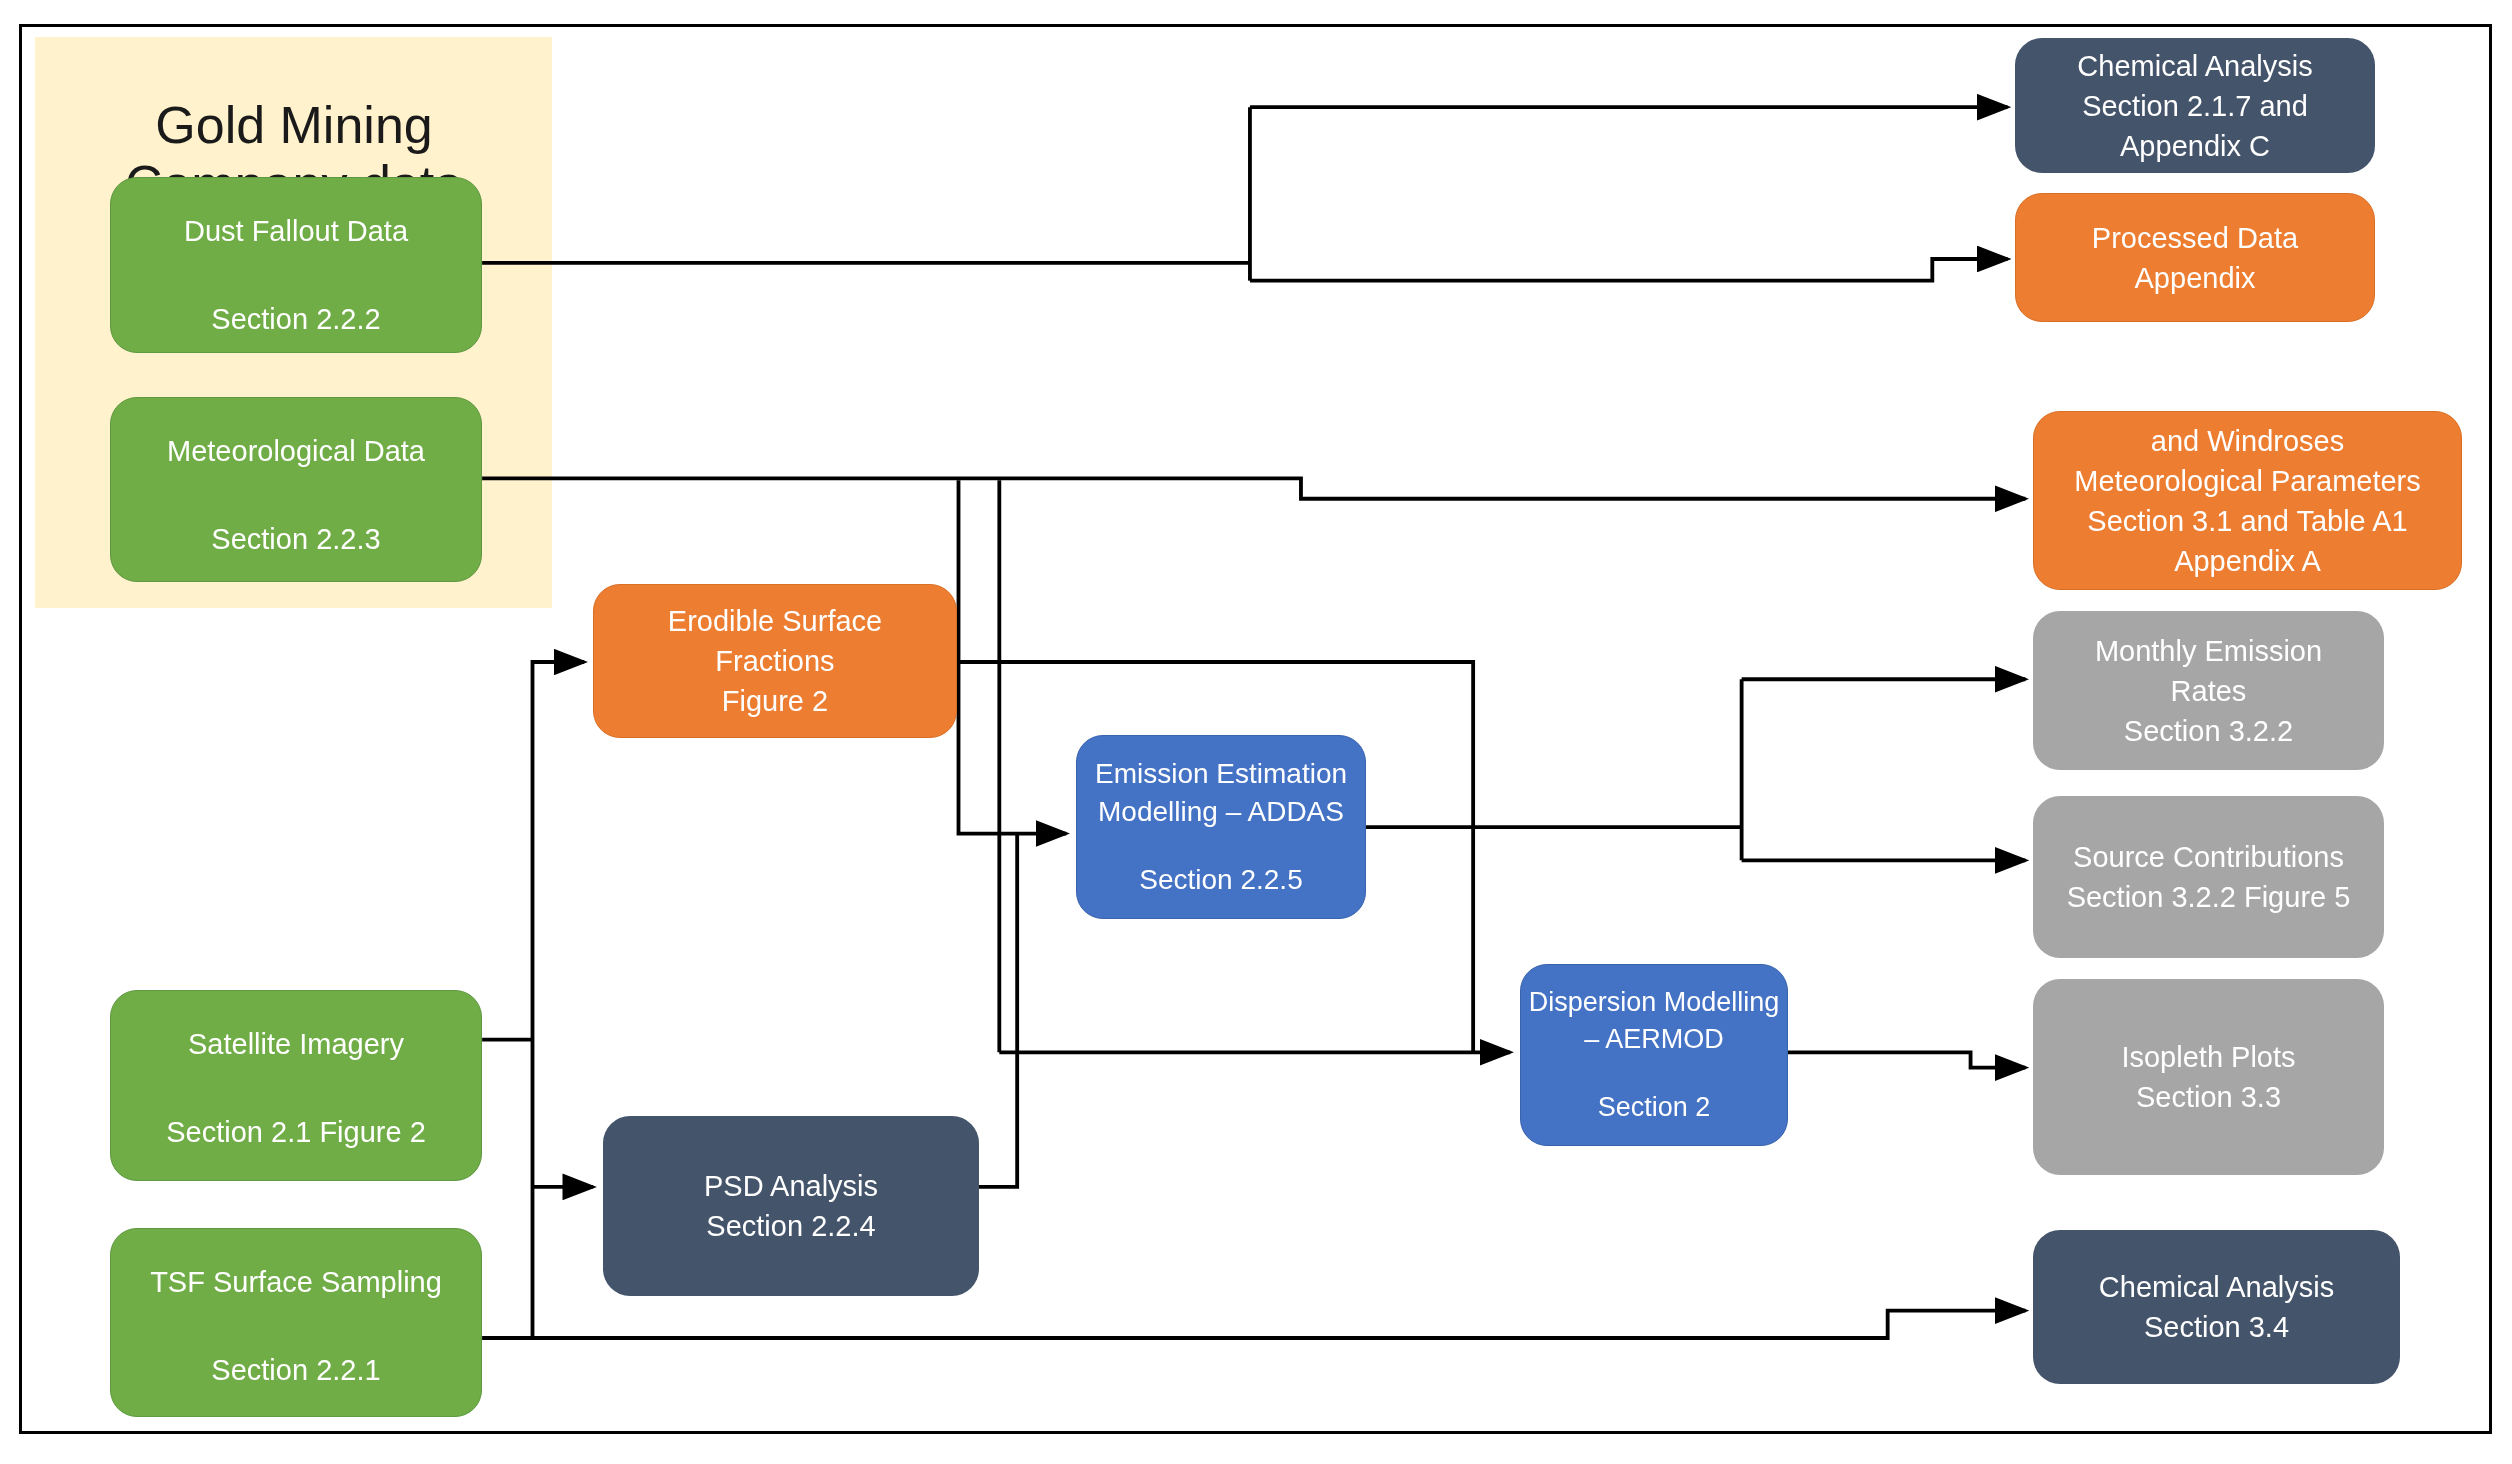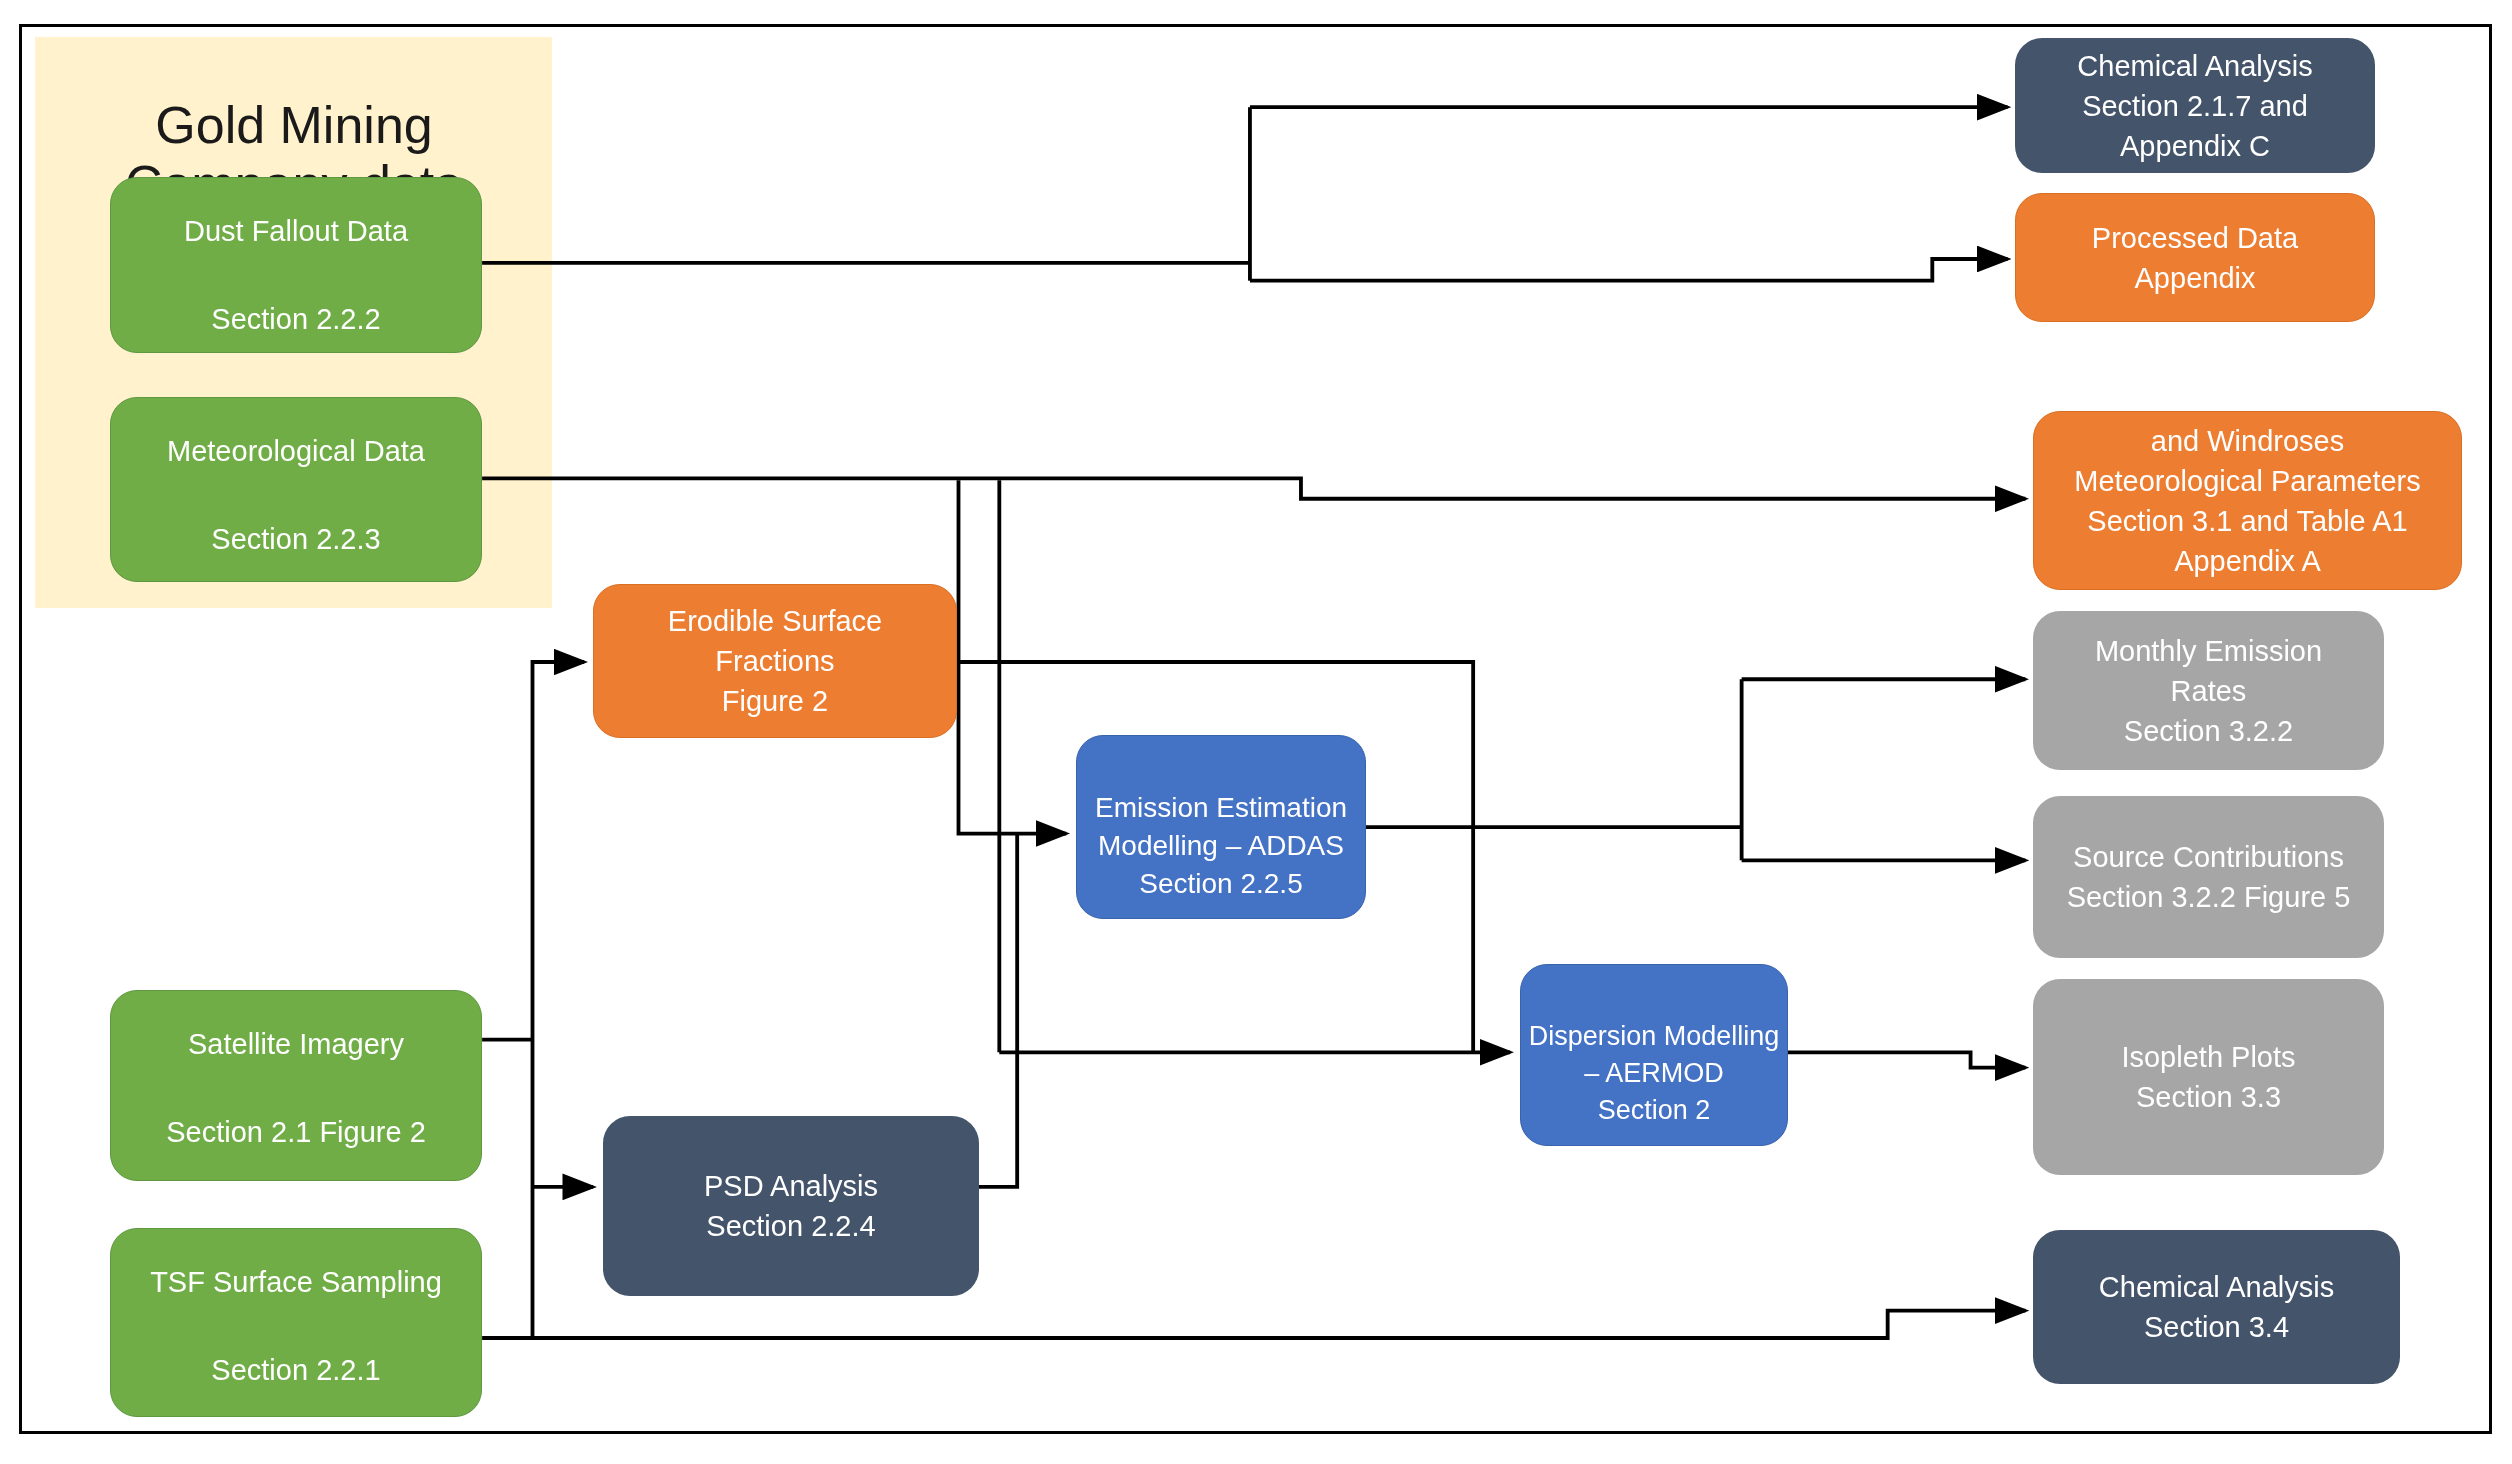--- a/index.html
+++ b/index.html
@@ -36,21 +36,21 @@
     padding:1px 9px;
   }
   .node span{display:block; width:100%;}
   .green{background:var(--box-green); border:1.9px solid #5e9840;gap:48px;}
   .orange{background:var(--box-orange); border:1.9px solid #d96f24;}
   .navy{background:var(--box-navy);}
   .blue{background:var(--box-blue); border:1.9px solid #3a63ad;}
   .gray{background:var(--box-gray);}
   .spread{justify-content:space-between; padding:33px 9px 31px;}
   .toptail{justify-content:space-between; padding:19px 6.4px 19px;}
-  .toptail .grp{width:100%;margin-top:34px;}
+  .toptail .grp{width:100%;}
   .fs44{font-size:28px; line-height:38px;}
   .fs42{font-size:27px; line-height:37px;}
 </style>
 </head>
 <body>
 
 <div id="canvas">
 
   <div class="panel"></div>
   <div class="outer-border"></div>

